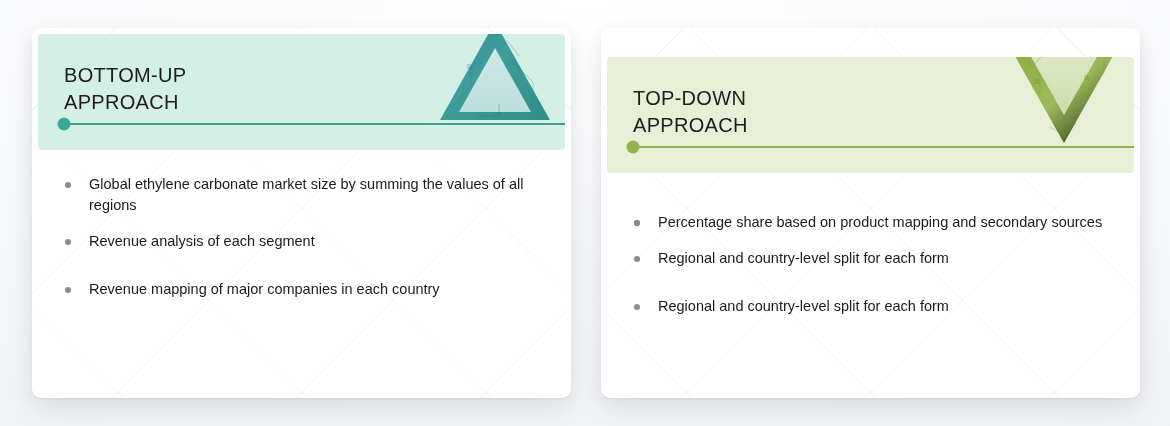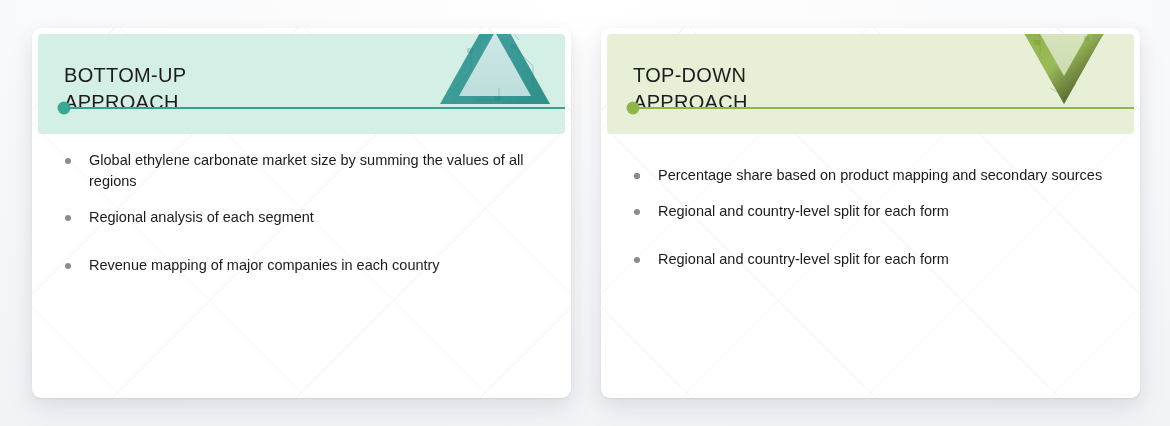--- a/index.html
+++ b/index.html
@@ -76,27 +76,27 @@
     display: flex;
     flex-direction: column;
     height: 100%;
     box-sizing: border-box;
     padding: 6px 6px 8px 6px;
   }
 
   
   .header {
     position: relative;
-    height: 100px;
+    height: 116px;
     border-radius: 4px;
     overflow: hidden;
     flex: 0 0 auto;
   }
   .header.teal  { background: #d4efe6; }
-  .header.olive { background: #e8efd7; }
+  .header.olive { background: #e8efd7; margin-top: 23px; }
 
   .header-title {
     position: absolute;
     left: 26px;
     top: 28px;
     font-size: 20px;
     line-height: 27px;
     letter-spacing: 0.3px;
     color: #1d1d1d;
     font-weight: 400;
@@ -141,21 +141,21 @@
     bottom: 24px;
     width: 116px;
     height: 110px;
     z-index: 2;
   }
   .tri-wrap svg { display: block; width: 100%; height: 100%; }
 
   
   .body {
     flex: 1 1 auto;
-    padding: 16px 22px 10px 24px;
+    padding: 24px 22px 10px 24px;
     box-sizing: border-box;
   }
   ul.bullets {
     list-style: none;
     margin: 0;
     padding: 0;
   }
   ul.bullets li {
     position: relative;
     padding-left: 27px;
@@ -226,21 +226,21 @@
       </div>
 
       <div class="body">
         <ul class="bullets">
           <li>
             <span class="dot"></span>
             <span>Global ethylene carbonate market size by summing the values of all regions</span>
           </li>
           <li>
             <span class="dot"></span>
-            <span>Regional analysis of each segment</span>
+            <span>Revenue analysis of each segment</span>
           </li>
           <li>
             <span class="dot"></span>
             <span>Revenue mapping of major companies in each country</span>
           </li>
         </ul>
       </div>
 
     </div>
   </section>

